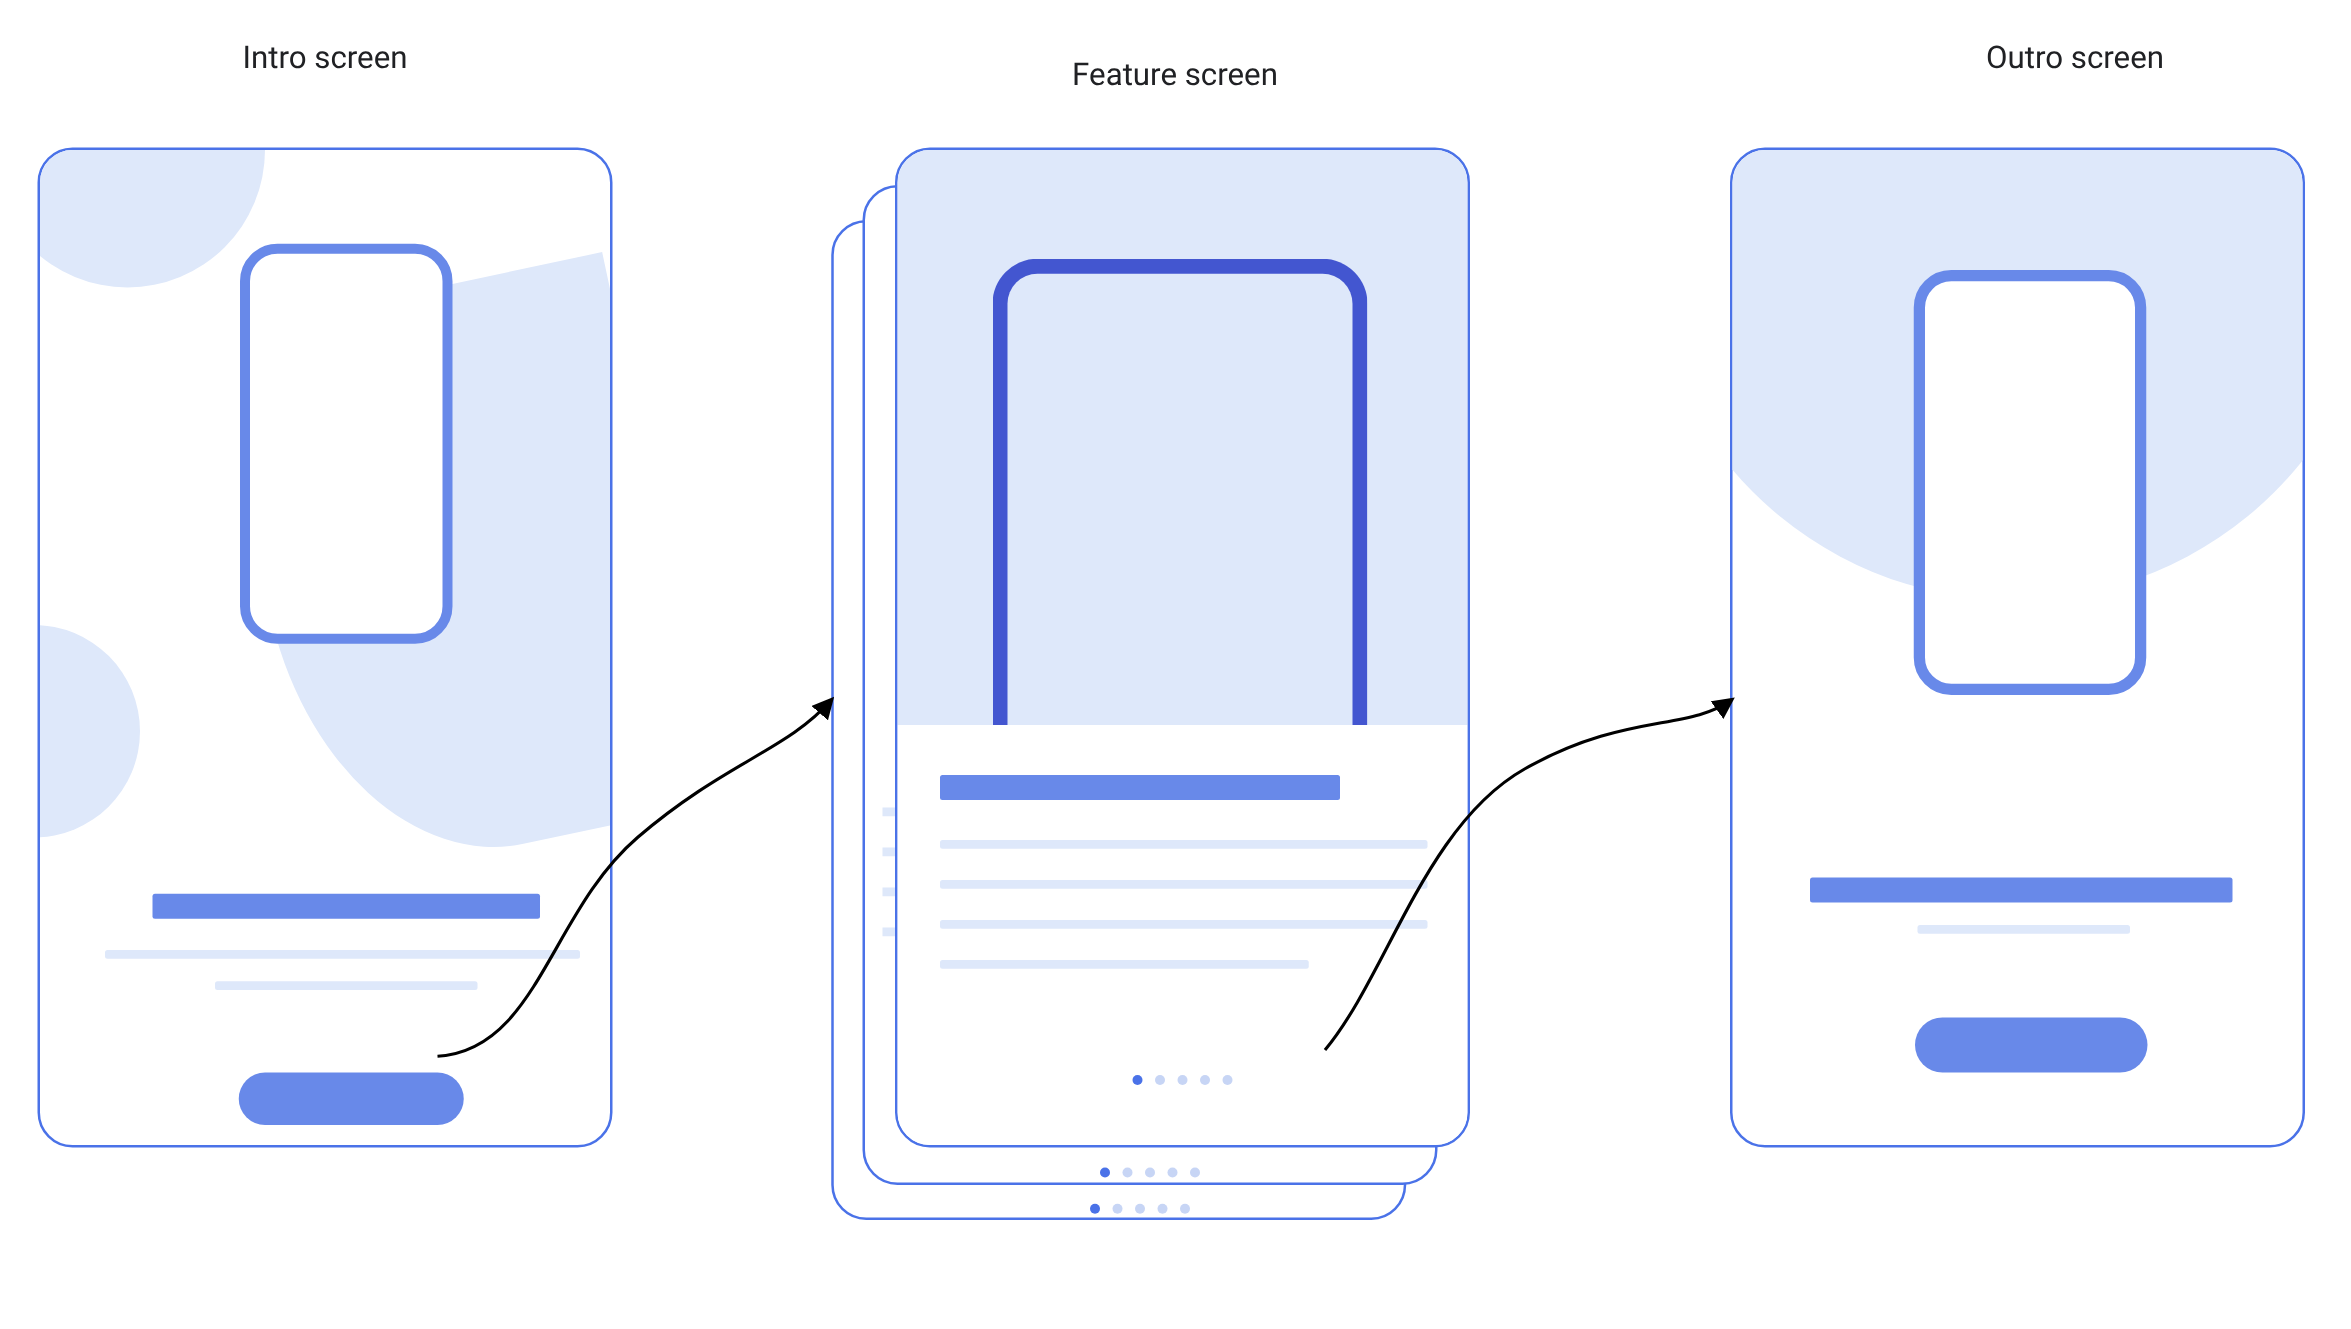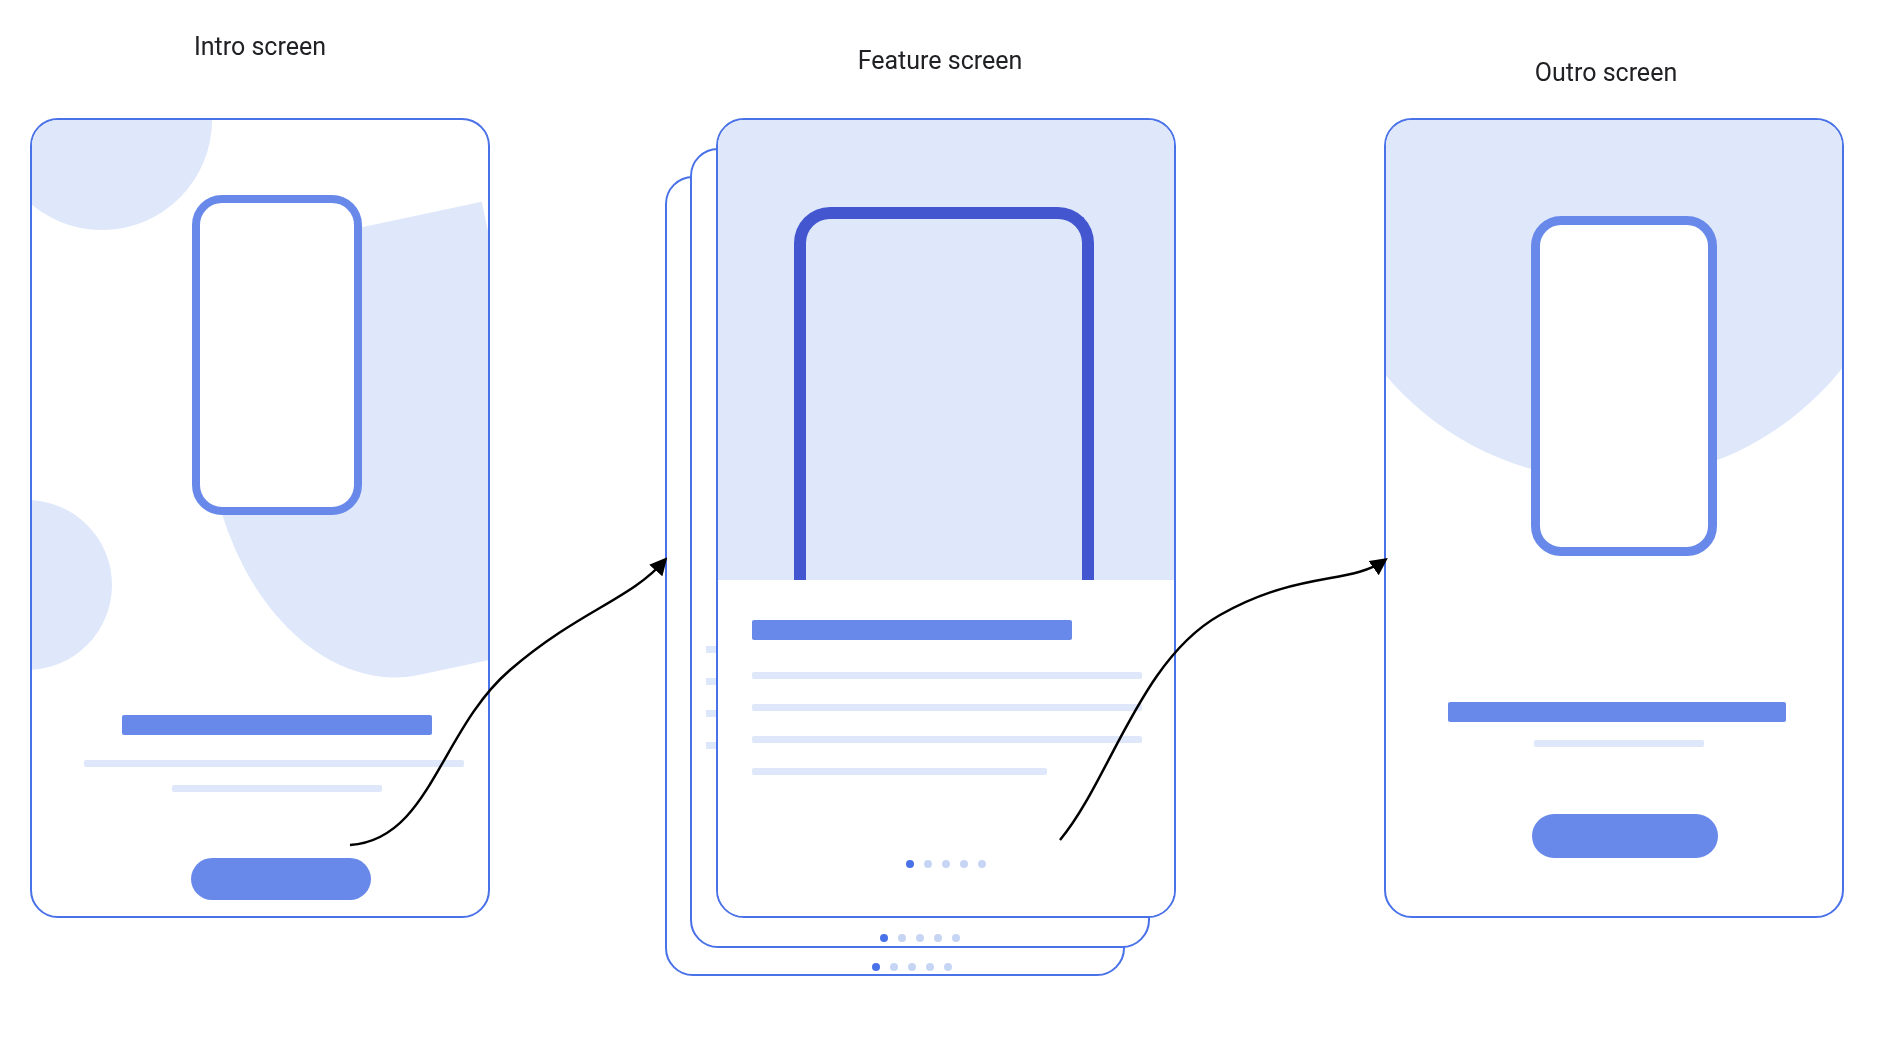--- a/index.html
+++ b/index.html
@@ -123,21 +123,21 @@
     .outro-btn { left: 146px; top: 694px; width: 186px; height: 44px; }
     
     
     .arrow-svg { position: absolute; overflow: visible; pointer-events: none; }
   </style>
 </head>
 <body>
 
 <div class="label" style="left:120px; top:32px; width:280px;">Intro screen</div>
 <div class="label" style="left:740px; top:46px; width:400px;">Feature screen</div>
-<div class="label" style="left:1406px; top:32px; width:400px;margin-top:26px;">Outro screen</div>
+<div class="label" style="left:1460px; top:32px; width:400px;">Outro screen</div>
 
 <div class="card intro-card">
   <div class="intro-blob blob-1"></div>
   <div class="intro-blob blob-2"></div>
   <div class="intro-blob blob-3"></div>
   <div class="phone-outline intro-phone"></div>
   <div class="title-bar intro-title"></div>
   <div class="line intro-line-1"></div>
   <div class="line intro-line-2"></div>
   <div class="pill-btn intro-btn"></div>

